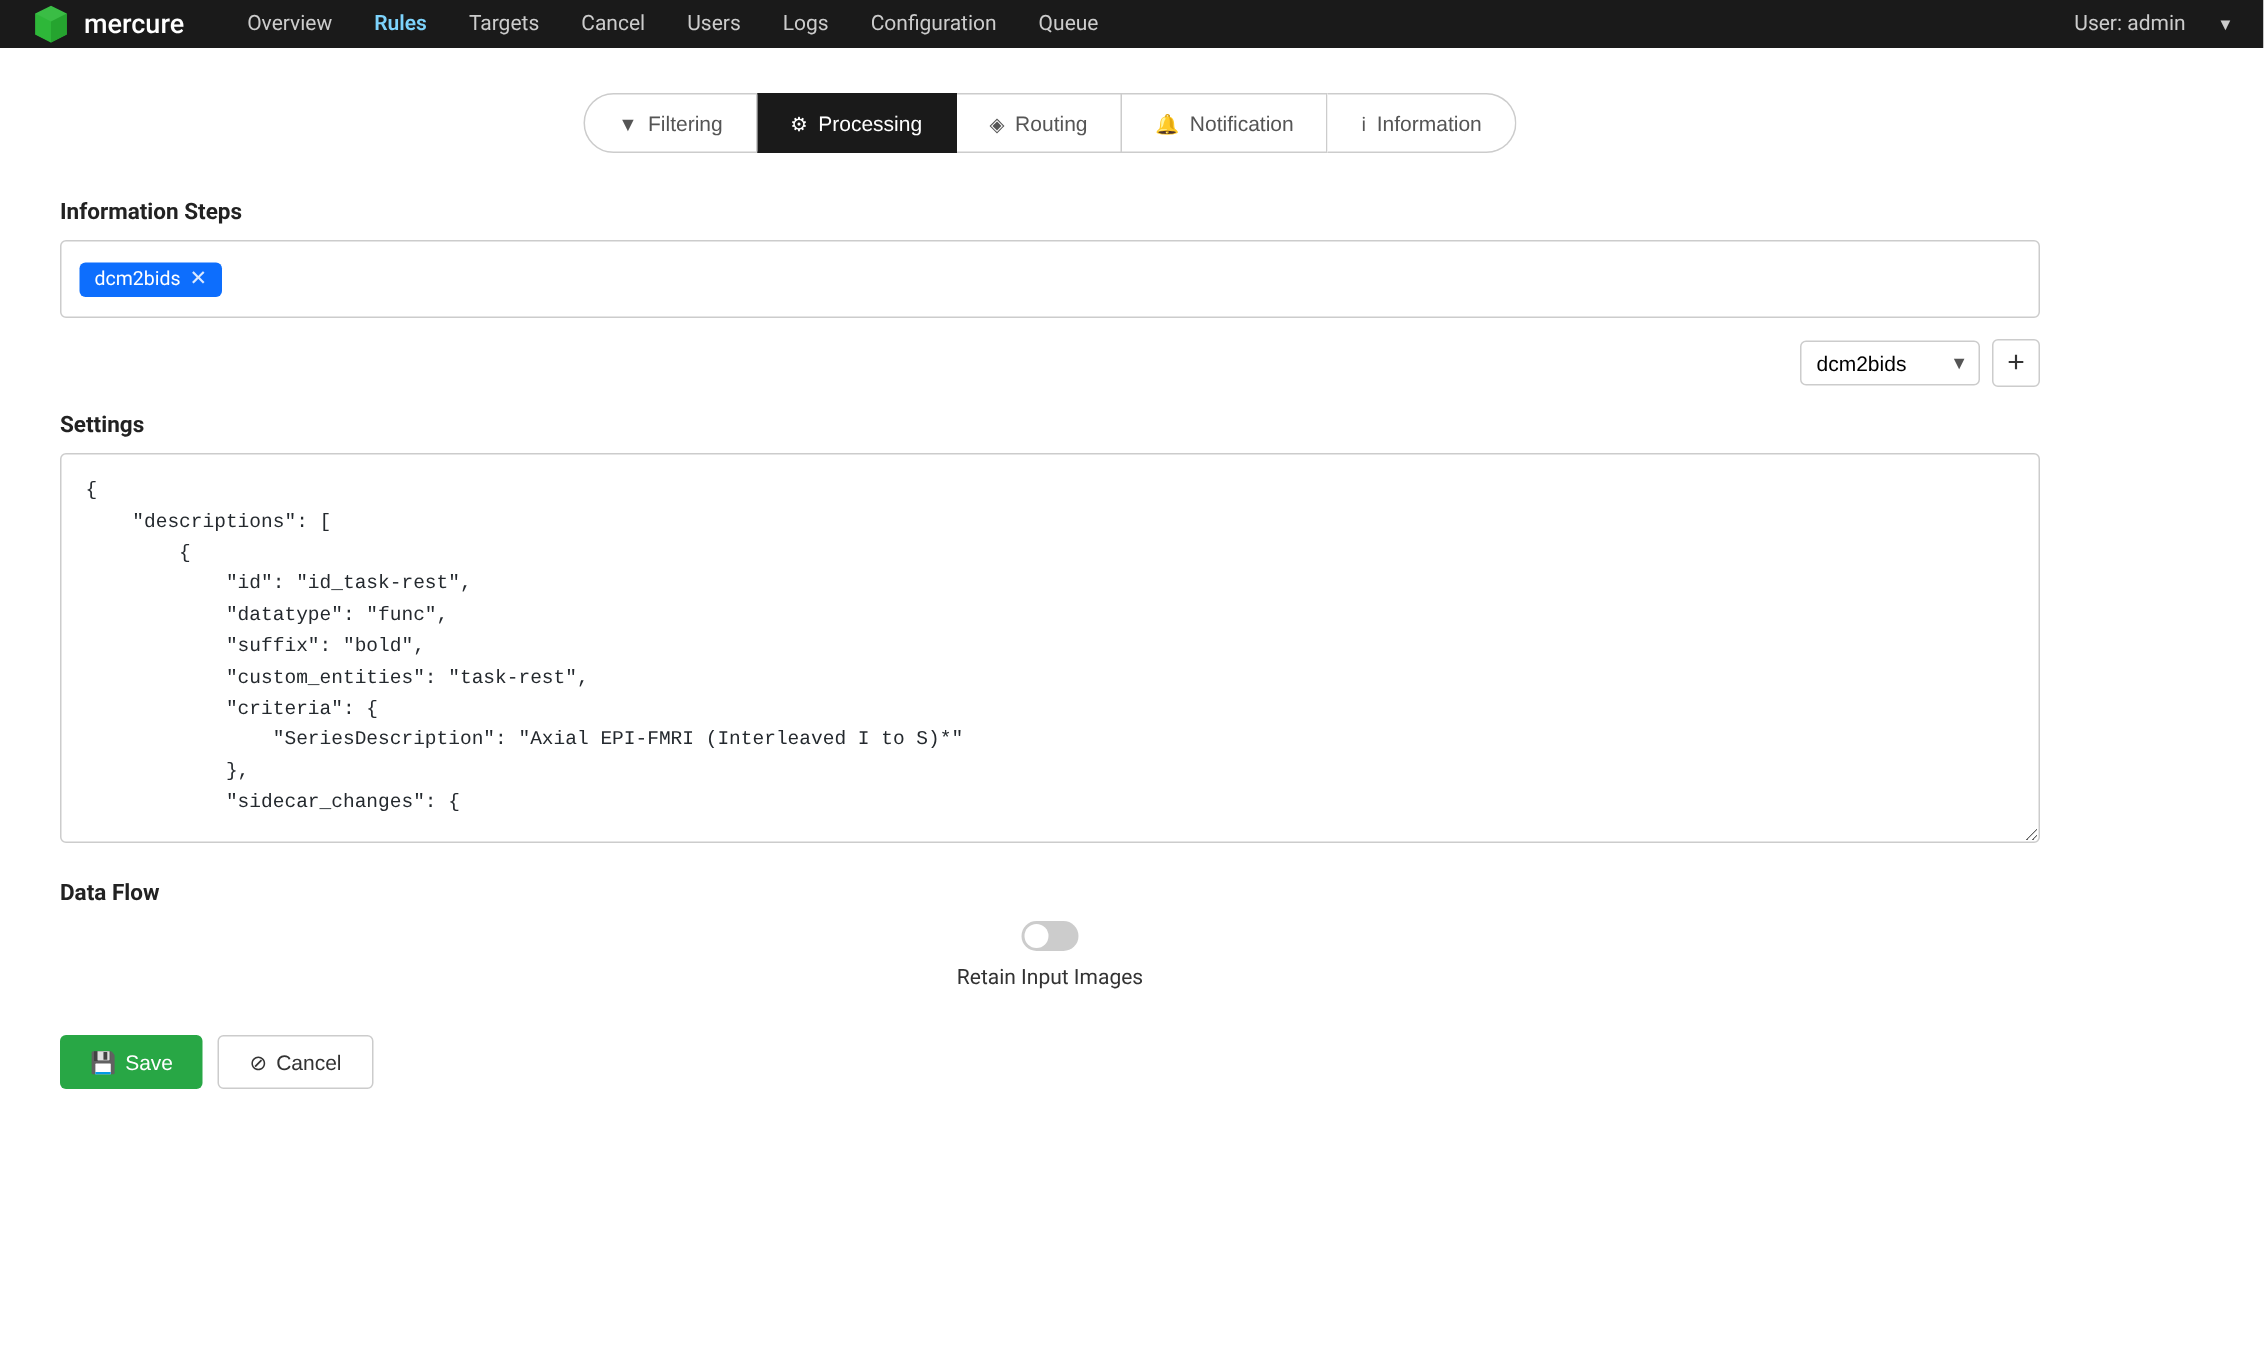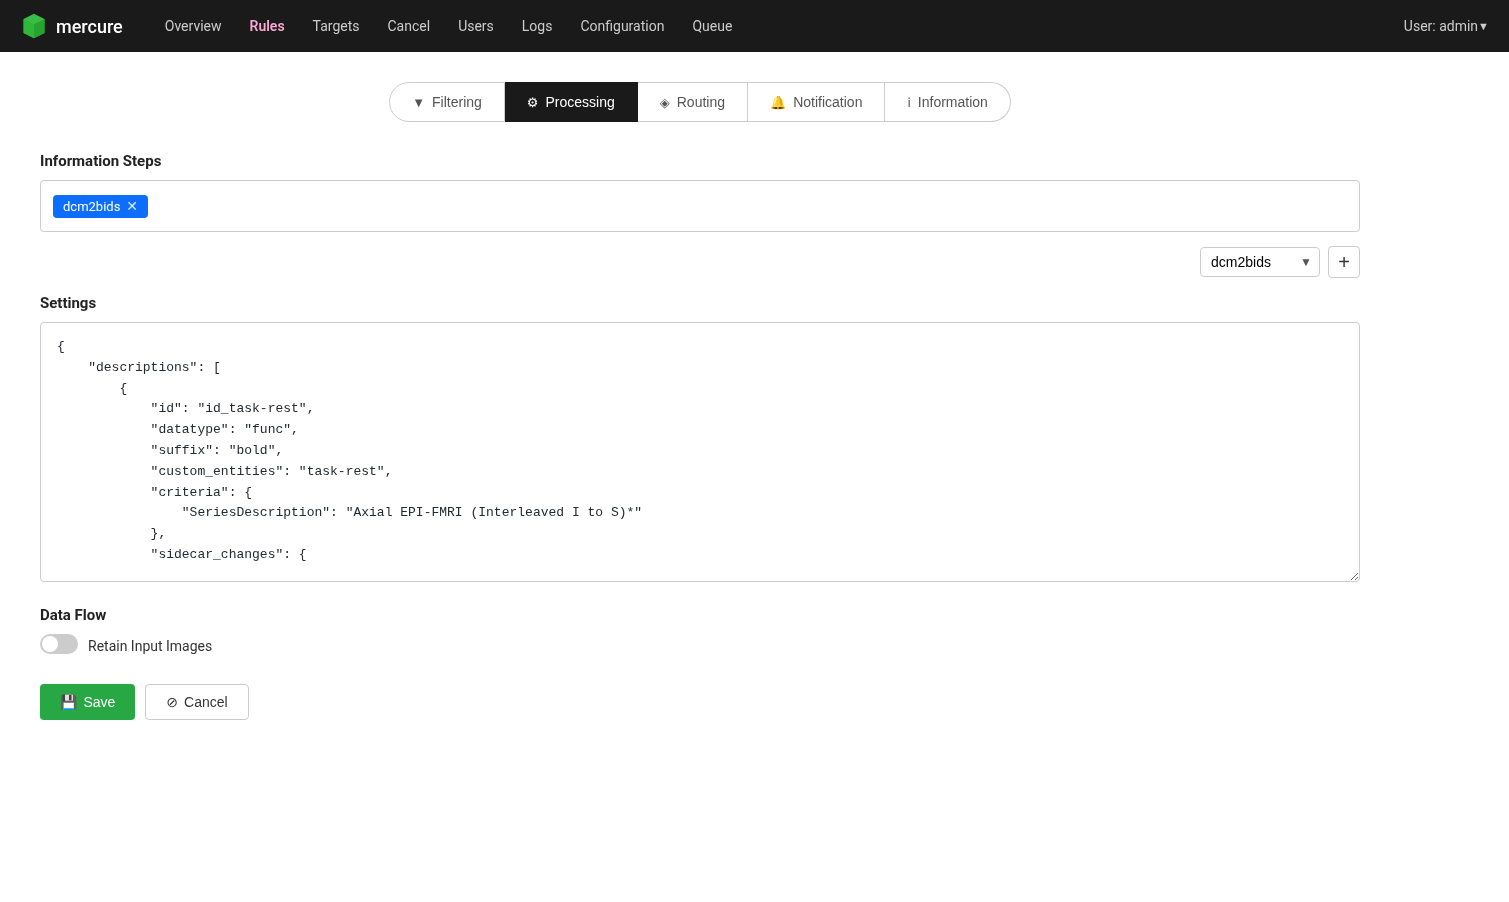--- a/index.html
+++ b/index.html
@@ -4,21 +4,21 @@
   <style>
     * { box-sizing: border-box; margin: 0; padding: 0; }
     body { font-family: -apple-system, BlinkMacSystemFont, 'Segoe UI', Roboto, sans-serif; background: #fff; color: #333; }
 
     
     .navbar {
       background: #1a1a1a;
       display: flex;
       align-items: center;
       padding: 0 20px;
-      height: 52px;
+      height: 32px;
     }
     .navbar-brand {
       display: flex;
       align-items: center;
       gap: 8px;
       margin-right: 30px;
       text-decoration: none;
     }
     .navbar-brand-text {
       color: #fff;
@@ -35,27 +35,27 @@
       flex: 1;
     }
     .nav-link {
       color: #ccc;
       text-decoration: none;
       padding: 6px 12px;
       border-radius: 4px;
       font-size: 14px;
       cursor: pointer;
     }
-    .nav-link.active { color: #f9a8d4; font-weight: 600; }
+    .nav-link.active { color: #7dd3fc; font-weight: 600; }
     .nav-user {
       color: #ccc;
       font-size: 14px;
       display: flex;
       align-items: center;
-      gap: 0;
+      gap: 21px;
     }
 
     
     .main-content {
       padding: 30px 40px 60px 40px;
       max-width: 1400px;
     }
 
     .page-title {
       font-size: 26px;
@@ -206,23 +206,24 @@
       white-space: pre;
       outline: none;
     }
 
     
     .data-flow-section {
       margin-bottom: 30px;
     }
     .toggle-row {
       display: flex;
-      align-items: flex-end;
+      align-items: center;
       gap: 10px;
       margin-top: 8px;
+      flex-direction: column;
     }
     .toggle-switch {
       width: 38px;
       height: 20px;
       background: #ccc;
       border-radius: 10px;
       position: relative;
       cursor: pointer;
       flex-shrink: 0;
     }

